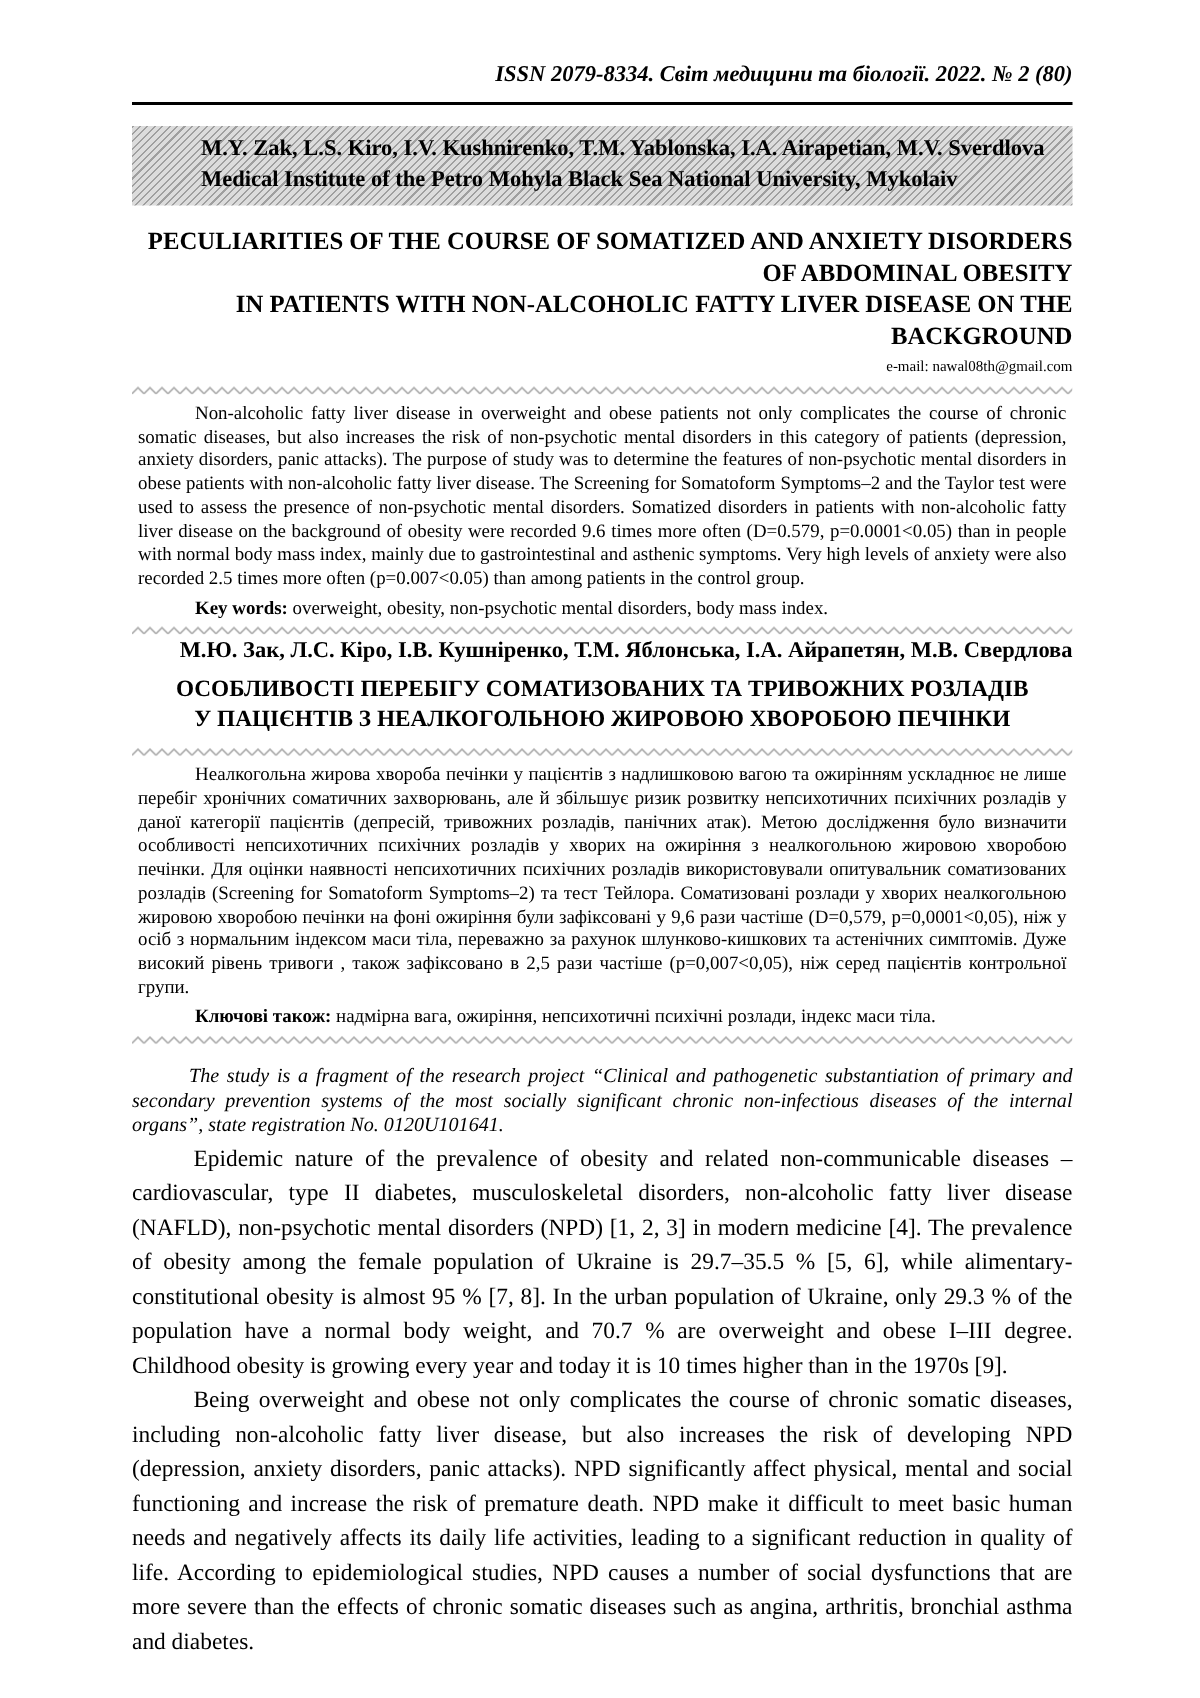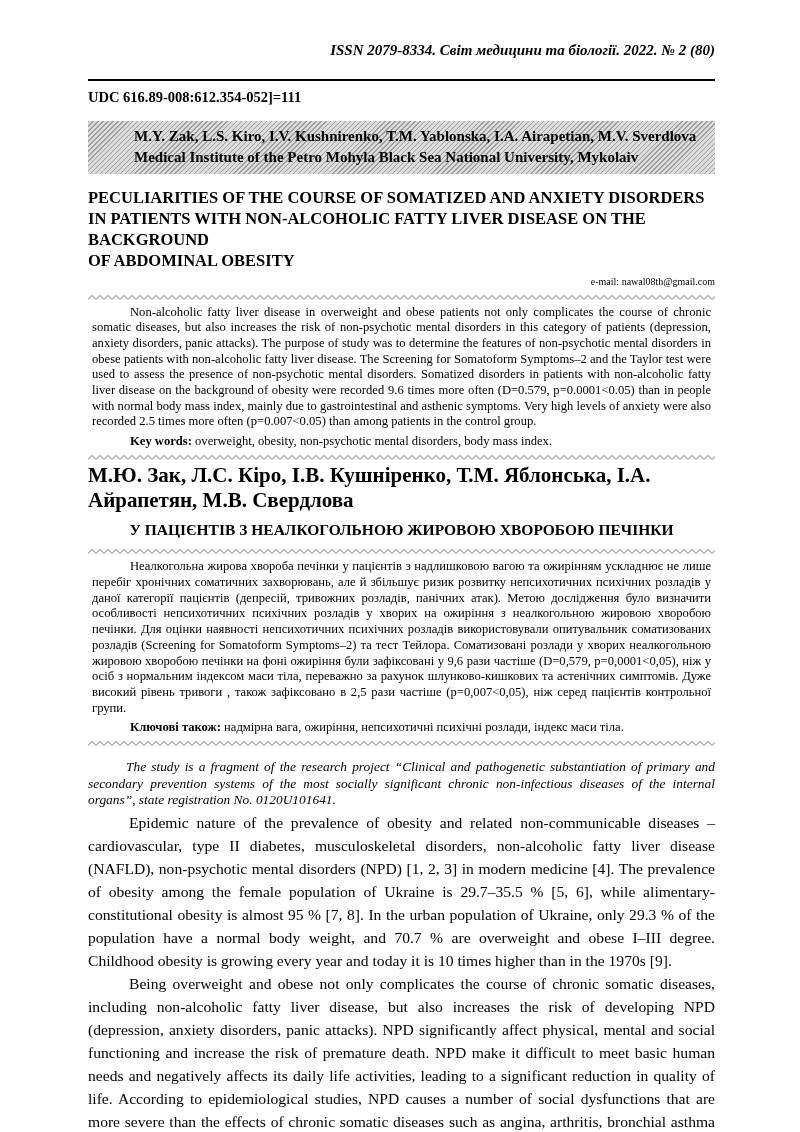--- a/index.html
+++ b/index.html
@@ -9,51 +9,51 @@
     color: #000;
     position: relative;
     overflow: hidden;
   }
   .page { padding: 42px 85px 0 88px; }
   .issn-line {
     text-align: right;
     font-style: italic;
     font-weight: bold;
     font-size: 15px;
-    padding-bottom: 20px;
+    padding-bottom: 9px;
     border-bottom: 2.5px solid #000;
   }
   .meta-block { margin-top: 8px; font-weight: bold; font-size: 14.5px; line-height: 17.5px; }
   .authors-hatch {
     margin-top: 14px;
     background: repeating-linear-gradient(135deg, #9f9f9f 0, #9f9f9f 1px, #dcdcdc 1px, #dcdcdc 3.5px);
     padding: 5px 8px 6px 46px;
     font-weight: bold;
     font-size: 15px;
     line-height: 21px;
   }
   .title-en {
     margin-top: 13px;
-    text-align: left;
+    text-align: right;
     font-weight: bold;
     font-size: 16.5px;
     line-height: 21px;
   }
   .email-line { text-align: right; font-size: 10px; margin-top: 5px; margin-bottom: 7px; }
   .zigzag { display: block; width: 100%; height: 7px; margin: 2px 0; }
   .abstract {
     font-size: 12.6px;
     line-height: 15.7px;
     text-align: justify;
     margin: 4px 0 2px 0;
   }
   .abstract p { margin: 4px; text-indent: 38px; }
   .kw { margin: 0; text-indent: 38px; }
   .kw .kw-label { font-weight: bold; }
-  .authors-ua { margin-top: 0; text-align: left; font-weight: bold; font-size: 21px; }
+  .authors-ua { margin-top: 0; text-align: right; font-weight: bold; font-size: 15px; }
   .title-ua {
     margin-top: 7px; margin-bottom: 9px;
     text-align: center; font-weight: bold;
     font-size: 15.5px; line-height: 19.5px;
   }
   .project-note {
     margin: 12px 0 2px 0;
     font-style: italic;
     font-size: 13.4px;
     line-height: 16.5px;
@@ -64,32 +64,31 @@
   .body-text p { margin: 0; text-indent: 41px; }
 </style>
 </head>
 <body>
 
 <div class="page">
 
   <div class="issn-line">ISSN 2079-8334. Світ медицини та біології. 2022. № 2 (80)</div>
 
   <div class="meta-block">
-    <div>UDC 616.89-008:612.354-052]=111</div>
   </div>
 
   <div class="authors-hatch">
     <div>M.Y. Zak, L.S. Kiro, I.V. Kushnirenko, T.M. Yablonska, I.A. Airapetian, M.V. Sverdlova</div>
     <div>Medical Institute of the Petro Mohyla Black Sea National University, Mykolaiv</div>
   </div>
 
   <div class="title-en">
     <div>PECULIARITIES OF THE COURSE OF SOMATIZED AND ANXIETY DISORDERS</div>
+    <div>OF ABDOMINAL OBESITY</div>
     <div>IN PATIENTS WITH NON-ALCOHOLIC FATTY LIVER DISEASE ON THE BACKGROUND</div>
-    <div>OF ABDOMINAL OBESITY</div>
   </div>
 
   <div class="email-line">e-mail: nawal08th@gmail.com</div>
 
   <svg class="zigzag" xmlns="http://www.w3.org/2000/svg">
     <defs>
         <pattern id="zz1" width="8" height="7" patternUnits="userSpaceOnUse">
       <polyline points="0,5.5 4,1.5 8,5.5" fill="none" stroke="#b3b3b3" stroke-width="1.3"></polyline>
     </pattern>
       </defs>
@@ -106,20 +105,21 @@
         <pattern id="zz2" width="8" height="7" patternUnits="userSpaceOnUse">
       <polyline points="0,5.5 4,1.5 8,5.5" fill="none" stroke="#b3b3b3" stroke-width="1.3"></polyline>
     </pattern>
       </defs>
     <rect width="100%" height="7" fill="url(#zz2)"></rect>
   </svg>
 
   <div class="authors-ua">М.Ю. Зак, Л.С. Кіро, І.В. Кушніренко, Т.М. Яблонська, І.А. Айрапетян, М.В. Свердлова</div>
 
   <div class="title-ua">
+    <div>ОСОБЛИВОСТІ ПЕРЕБІГУ СОМАТИЗОВАНИХ ТА ТРИВОЖНИХ РОЗЛАДІВ</div>
     <div>У ПАЦІЄНТІВ З НЕАЛКОГОЛЬНОЮ ЖИРОВОЮ ХВОРОБОЮ ПЕЧІНКИ</div>
   </div>
 
   <svg class="zigzag" xmlns="http://www.w3.org/2000/svg">
     <defs>
         <pattern id="zz3" width="8" height="7" patternUnits="userSpaceOnUse">
       <polyline points="0,5.5 4,1.5 8,5.5" fill="none" stroke="#b3b3b3" stroke-width="1.3"></polyline>
     </pattern>
       </defs>
     <rect width="100%" height="7" fill="url(#zz3)"></rect>

